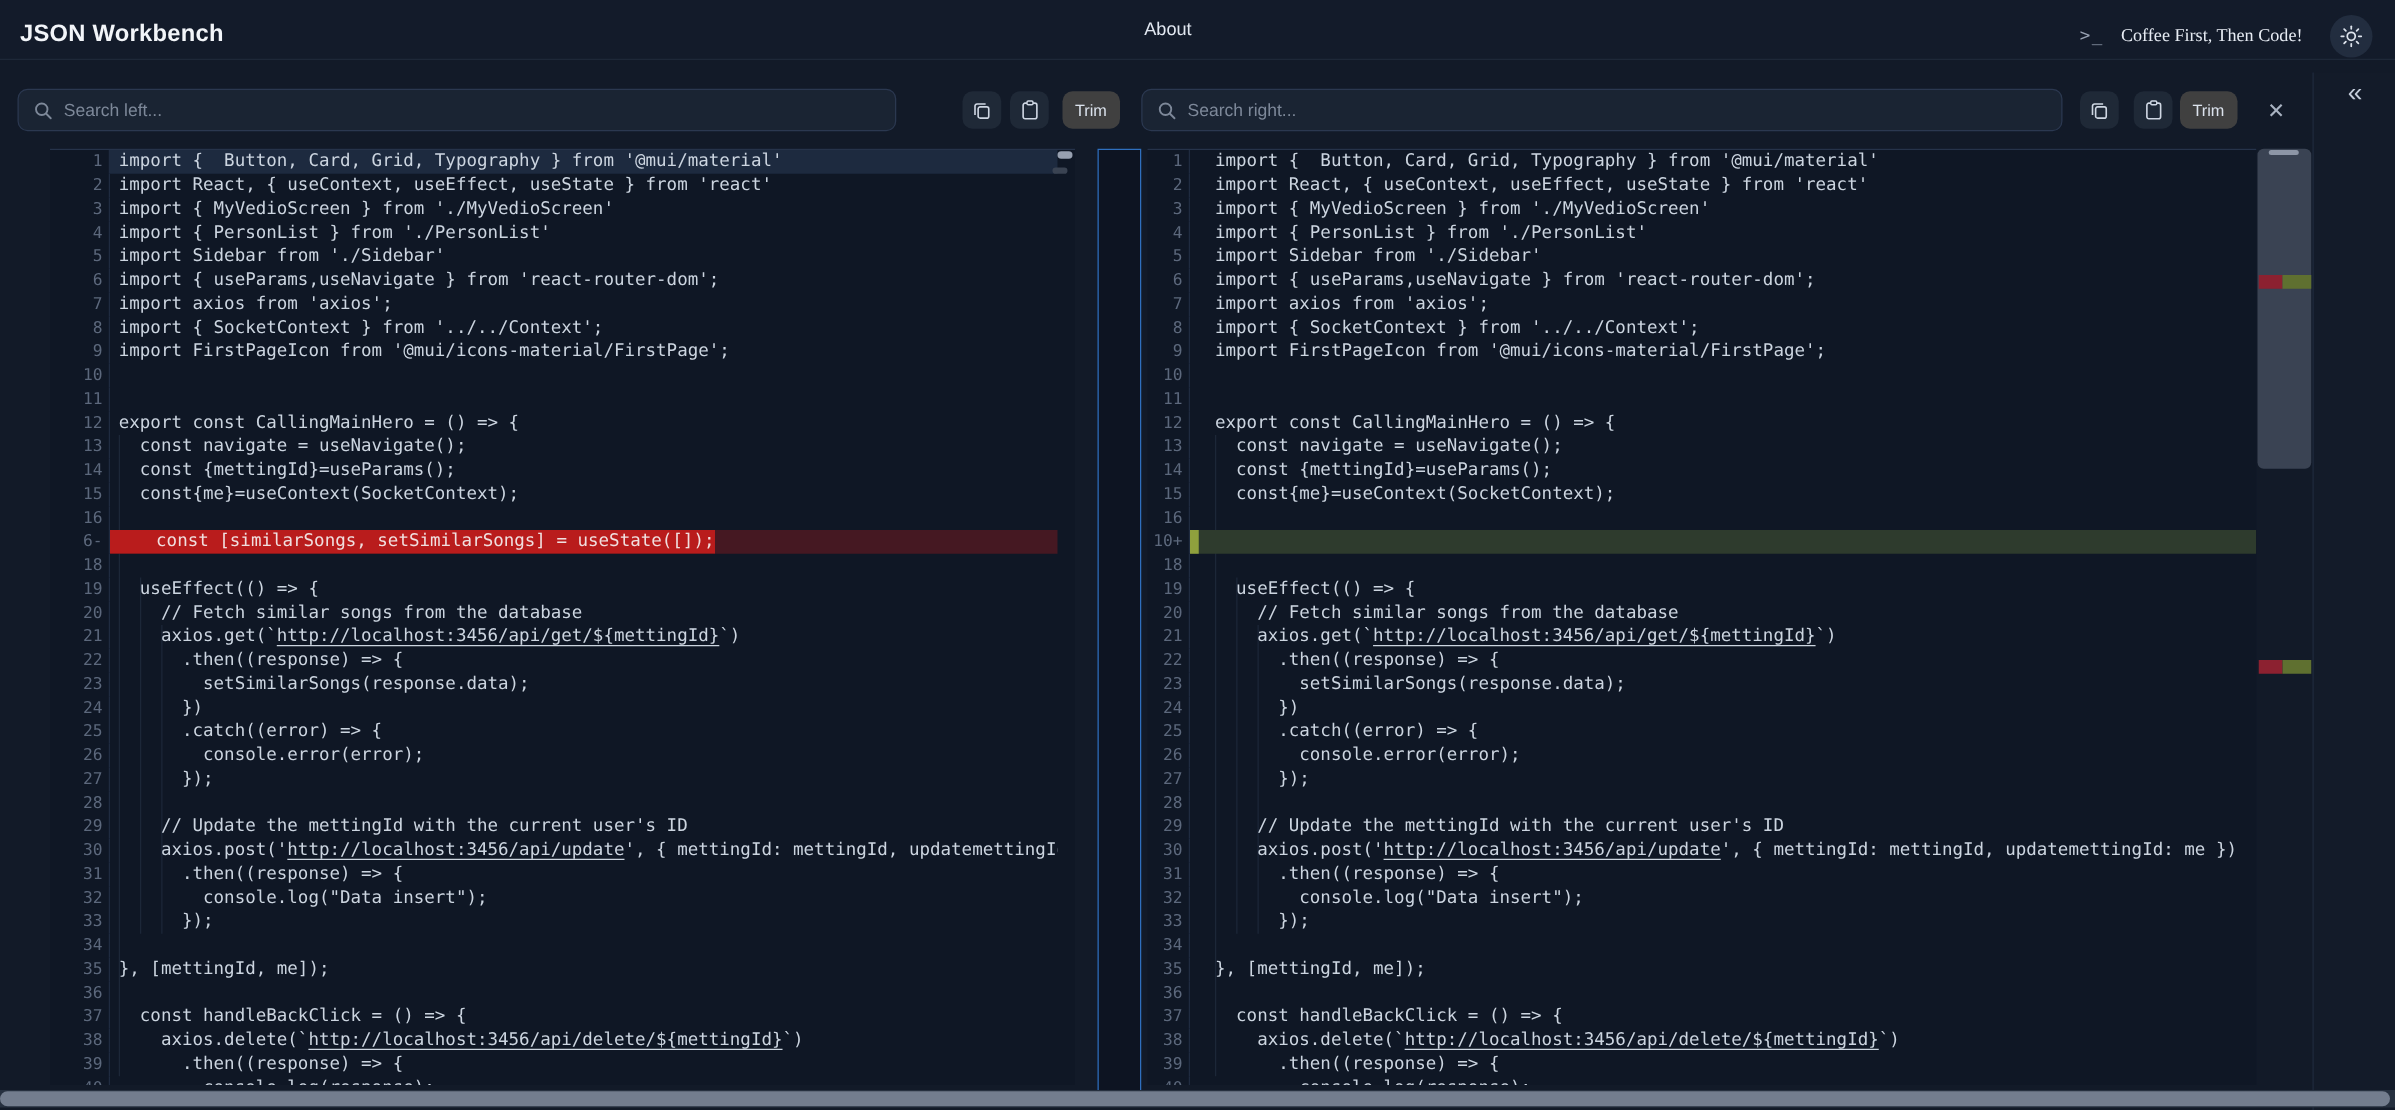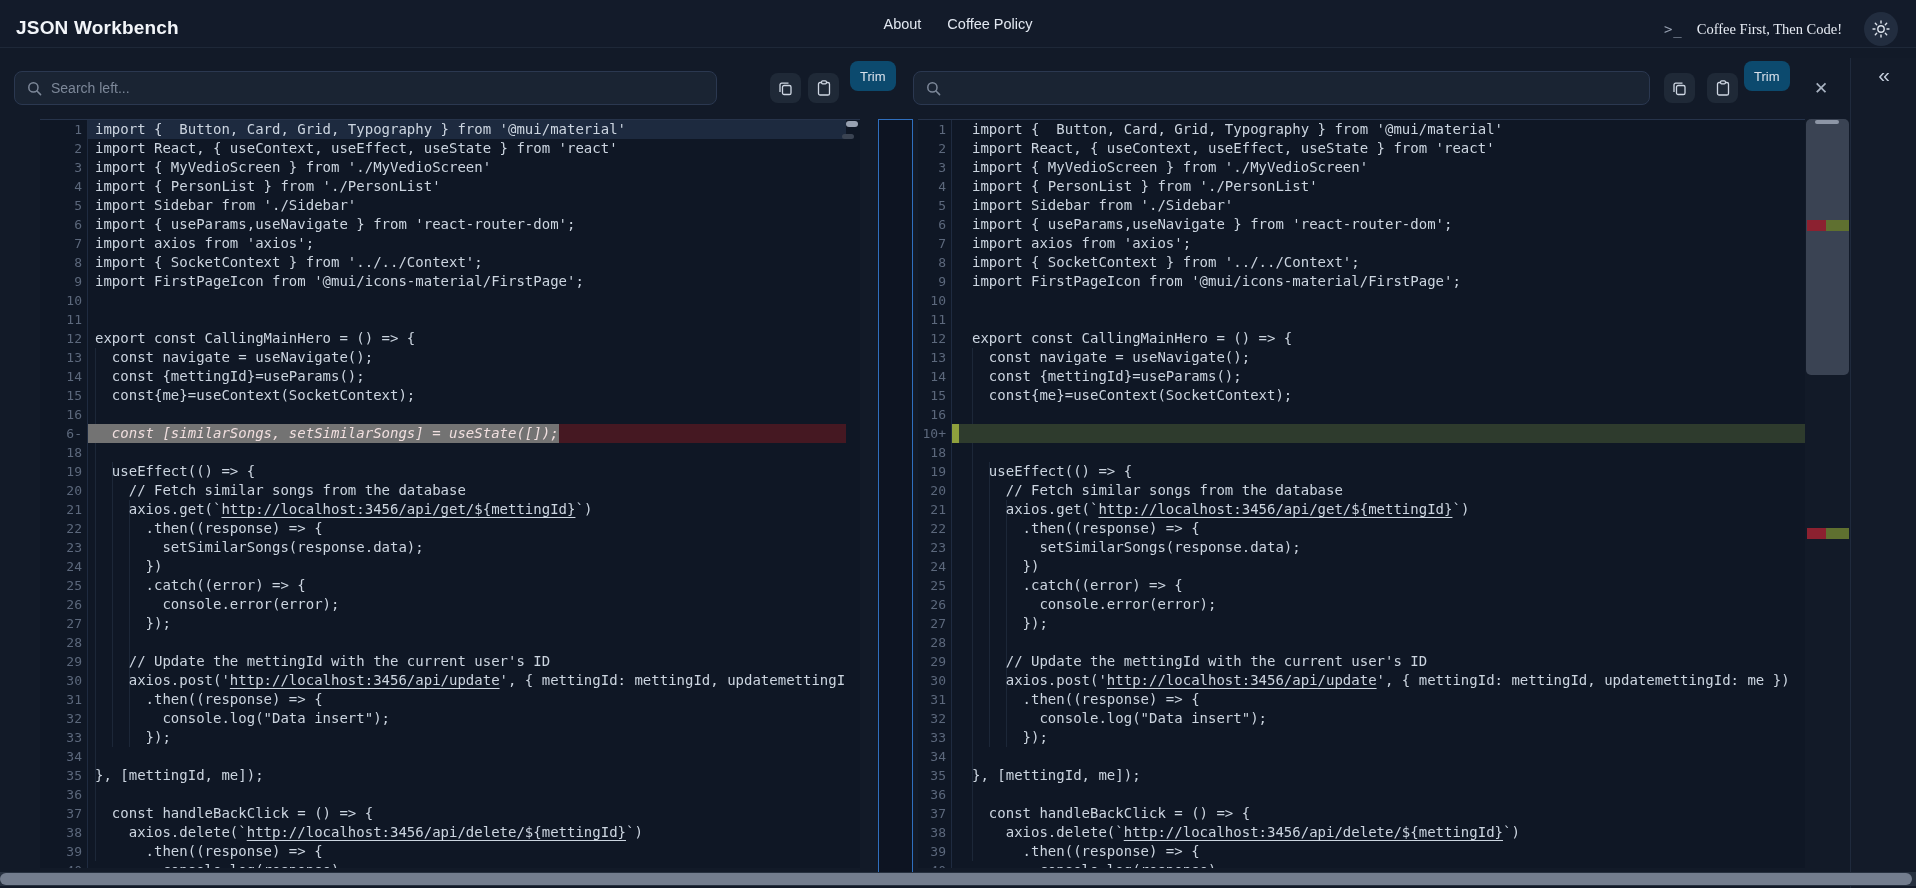--- a/index.html
+++ b/index.html
@@ -4,40 +4,40 @@
 <style>
   * { margin:0; padding:0; box-sizing:border-box; }
   html,body { width:1916px; height:888px; overflow:hidden; }
   body { background:#121a28; font-family:"Liberation Sans", sans-serif; color:#dfe5ee; }
   .app { position:relative; width:1916px; height:888px; }
 
   
   .header { position:absolute; left:0; top:0; width:1916px; height:48px;
             background:#131b2a; border-bottom:1px solid #1e2838; }
   .brand { position:absolute; left:16px; top:17px; font-size:19px; font-weight:700; color:#f2f5f9; letter-spacing:.2px; }
-  .nav { position:absolute; left:50%; transform:translateX(-50%); top:16px; display:flex; gap:26px; }
+  .nav { position:absolute; left:50%; transform:translateX(-50%); top:16px; display:flex; gap:26px;flex-direction:column; }
   .nav a { color:#e2e8f1; font-size:14.5px; text-decoration:none; cursor:pointer; }
   .hdr-right { position:absolute; right:18px; top:0; height:58px; display:flex; align-items:center; gap:14px; }
   .prompt { font-family:"DejaVu Sans Mono", monospace; color:#97a1b2; font-size:14px; letter-spacing:1px; }
   .tagline { font-size:14.5px; color:#e6ebf3;font-family:Liberation Serif, serif; }
   .theme-btn { width:34px; height:34px; border-radius:50%; background:#222d3f; border:none;
                display:flex; align-items:center; justify-content:center; cursor:pointer; margin-left:8px; }
 
   
   .toolbar { position:absolute; left:0; top:58px; width:1916px; height:54px; background:#121a28; }
   .search { position:absolute; top:13px; height:34px; background:#1a2433; border:1px solid #2b3850;
             border-radius:8px; display:flex; align-items:center; padding:0 12px; gap:9px; }
   .search input { flex:1; background:transparent; border:none; outline:none; color:#cdd5e2;
                   font-size:14px; font-family:"Liberation Sans", sans-serif; }
   .search input::placeholder { color:#7d8899; }
   .search-left  { left:14px;  width:703px; }
   .search-right { left:913px; width:737px; }
   .icon-btn { position:absolute; top:15px; width:31px; height:30px; background:#1f2937; border:none;
               border-radius:8px; display:flex; align-items:center; justify-content:center; cursor:pointer; }
-  .trim-btn { position:absolute; top:3px; height:30px; background:#0c4a6e; border:none; border-radius:8px;
+  .trim-btn { position:absolute; top:15px; height:30px; background:#404040; border:none; border-radius:8px;
               color:#dbe2ec; font-size:13px; padding:0 10px; cursor:pointer; font-family:"Liberation Sans", sans-serif; }
   .copy-1  { left:770px; }  .paste-1 { left:808px; }  .trim-1 { left:850px; }
   .copy-2  { left:1664px; } .paste-2 { left:1707px; } .trim-2 { left:1744px; }
   .close-btn { position:absolute; left:1808px; top:17px; width:26px; height:26px; background:transparent;
                border:none; color:#a9b3c2; font-size:17px; cursor:pointer; }
 
   
   .rail { position:absolute; left:1850px; top:58px; width:66px; height:830px; background:#131b29;
           border-left:1px solid #1f2a3c; }
   .collapse-btn { position:absolute; left:18px; top:2px; width:30px; height:30px; background:transparent; border:none;
@@ -55,21 +55,21 @@
         line-height:19px; color:#5c687c; border-right:1px solid #1f2b40; }
   .pane-left  .ln { width:48px; padding-right:5px; }
   .pane-right .ln { width:34px; padding-right:5px; }
   .code { flex:1; font-family:"DejaVu Sans Mono", monospace; font-size:14px; line-height:19px;
           color:#ccd5e0; white-space:pre; overflow:hidden; }
   .pane-left  .code { padding-left:7px; }
   .pane-right .code { padding-left:20px; }
   .code .url { text-decoration:underline; text-underline-offset:3px; }
   .row.active .code { background:#1d2a3f; }
   .row.removed .code { background:#451822; color:#f0dfdf; }
-  .row.removed .code .txt { background:#737373; padding-left:7px; margin-left:-7px; display:inline-block;font-style:italic; }
+  .row.removed .code .txt { background:#b91c1c; padding-left:20px; margin-left:-7px; display:inline-block; }
   .row.inserted .code { background:#2e3b2d; box-shadow:inset 7px 0 0 #8fa03d; }
   .guide { position:absolute; width:1px; background:#1c2738; }
   .vthumb { position:absolute; right:2px; top:1px; width:12px; height:6px; background:#97a0b0; border-radius:3px; }
   .vthumb2 { position:absolute; right:6px; top:14px; width:12px; height:5px; background:#3a4352; border-radius:3px; }
 
   
   .strip { position:absolute; left:878px; top:119px; width:35px; height:757px;
            background:#0d1422; border:1px solid #2f6fbe; }
 
   
@@ -146,20 +146,21 @@
     </button>
     <button class="trim-btn trim-1">Trim</button>
 
     <div class="search search-right">
       <span>
         <svg width="15" height="15" viewBox="0 0 15 15">
             <circle cx="6.4" cy="6.4" r="4.6" fill="none" stroke="#7d8899" stroke-width="1.5"></circle>
             <line x1="10" y1="10" x2="13.6" y2="13.6" stroke="#7d8899" stroke-width="1.5" stroke-linecap="round"></line>
           </svg>
       </span>
+      <input value="" placeholder="Search right..." style="">
     </div>
     <button class="icon-btn copy-2">
       <span>
         <svg width="15" height="15" viewBox="0 0 15 15">
             <rect x="4.5" y="4.5" width="8.5" height="9" rx="1.6" fill="none" stroke="#cfd7e3" stroke-width="1.3"></rect>
             <path d="M10.5 2.2 H3.6 A1.6 1.6 0 0 0 2 3.8 V11" fill="none" stroke="#cfd7e3" stroke-width="1.3"></path>
           </svg>
       </span>
     </button>
     <button class="icon-btn paste-2">

